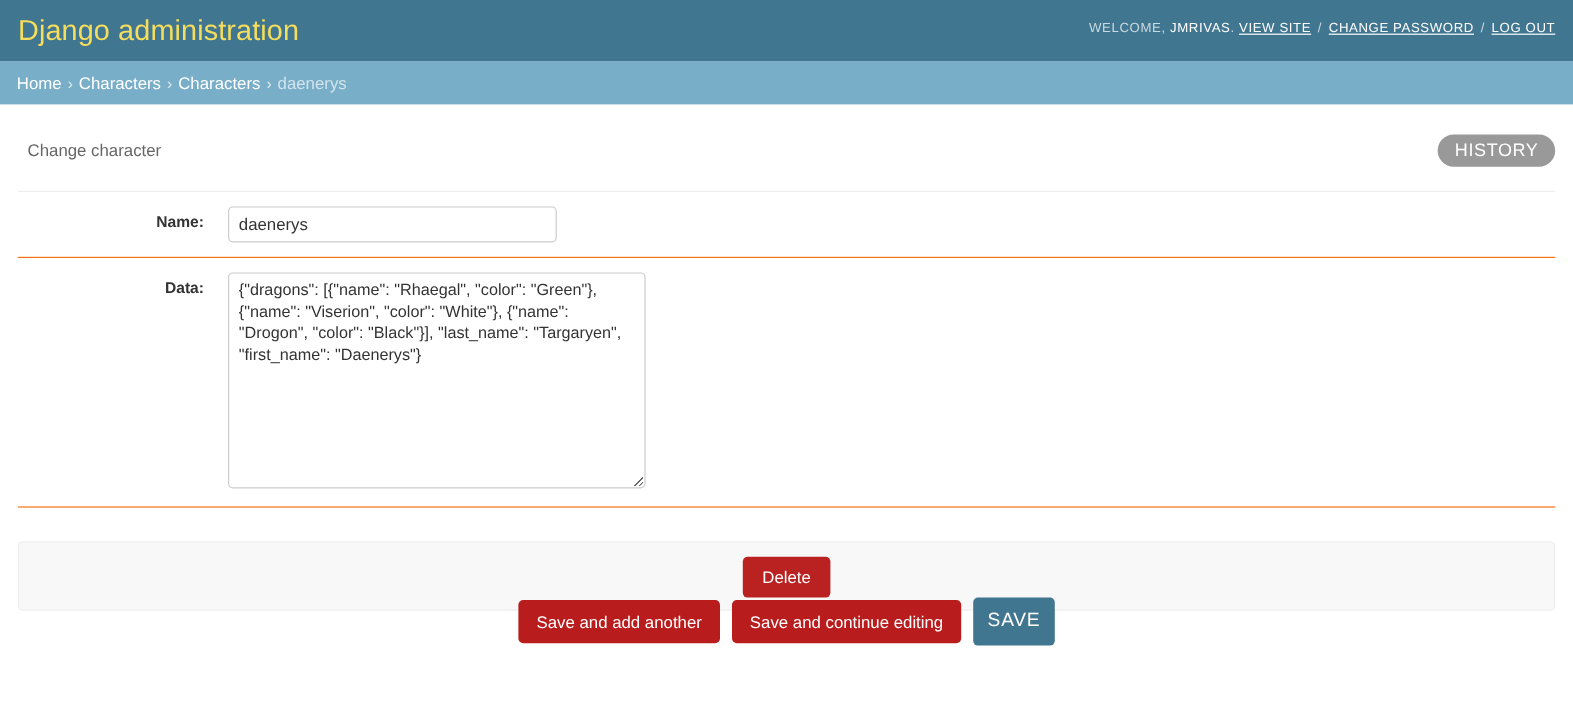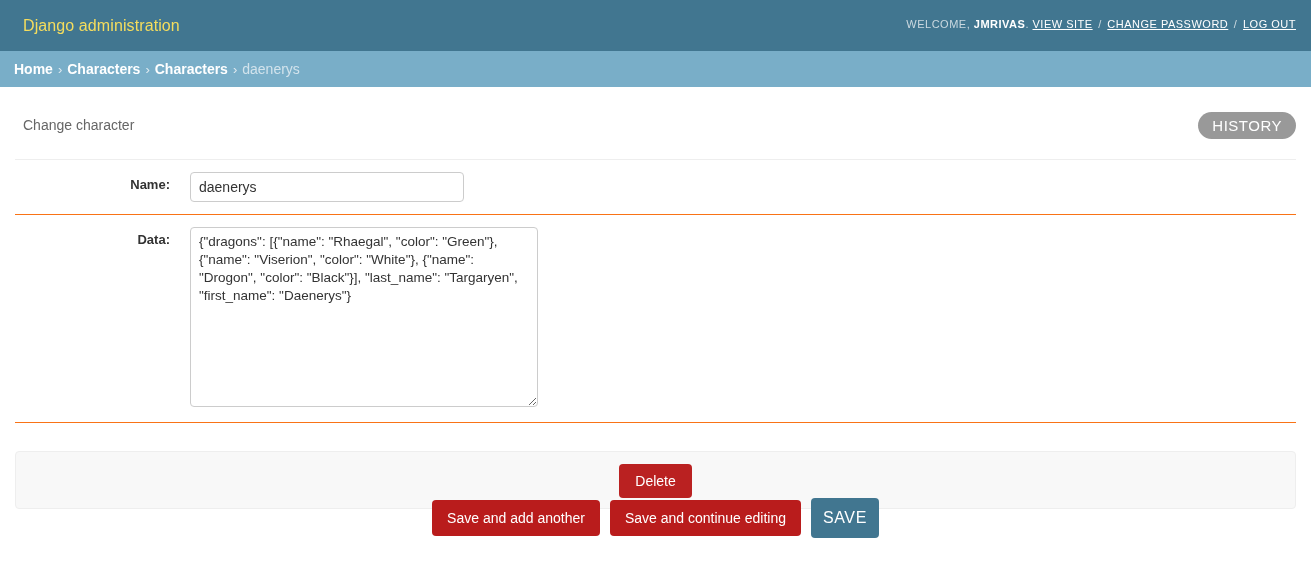--- a/index.html
+++ b/index.html
@@ -21,41 +21,41 @@
     width: 100%;
     height: 51px;
     background: #417690;
     color: #ffffff;
     display: flex;
     align-items: center;
     padding: 0 15px;
     position: relative;
   }
   #branding h1 {
-    margin: 8px;
+    margin: 0;
     padding: 0;
     font-weight: 300;
-    font-size: 16px;
+    font-size: 24px;
     line-height: 1;
     color: #f5dd5d;
     letter-spacing: 0.1px;
   }
   #user-tools {
     position: absolute;
     right: 15px;
     top: 18px;
     font-size: 11px;
     letter-spacing: 0.5px;
     text-transform: uppercase;
     color: #cbd9e0;
     white-space: nowrap;
   }
   #user-tools .welcome-label { color: #cbd9e0; }
   #user-tools .username {
-    font-weight: bold;
+    font-weight: normal;
     color: #ffffff;
     text-align: right;
   }
   #user-tools a {
     color: #ffffff;
     text-decoration: underline;
     border: none;
   }
   #user-tools .sep { color: #cbd9e0; padding: 0 2px; }
 
@@ -66,21 +66,21 @@
     background: #79aec8;
     color: #ffffff;
     font-size: 14px;
     display: flex;
     align-items: center;
     padding: 0 14px;
   }
   #breadcrumbs a {
     color: #ffffff;
     text-decoration: none;
-    font-weight: bold;
+    font-weight: normal;
   }
   #breadcrumbs .crumb-sep {
     color: #dfeaf0;
     padding: 0 5px;
     font-size: 13px;
   }
   #breadcrumbs .crumb-current {
     color: #d2e3ec;
   }
 

